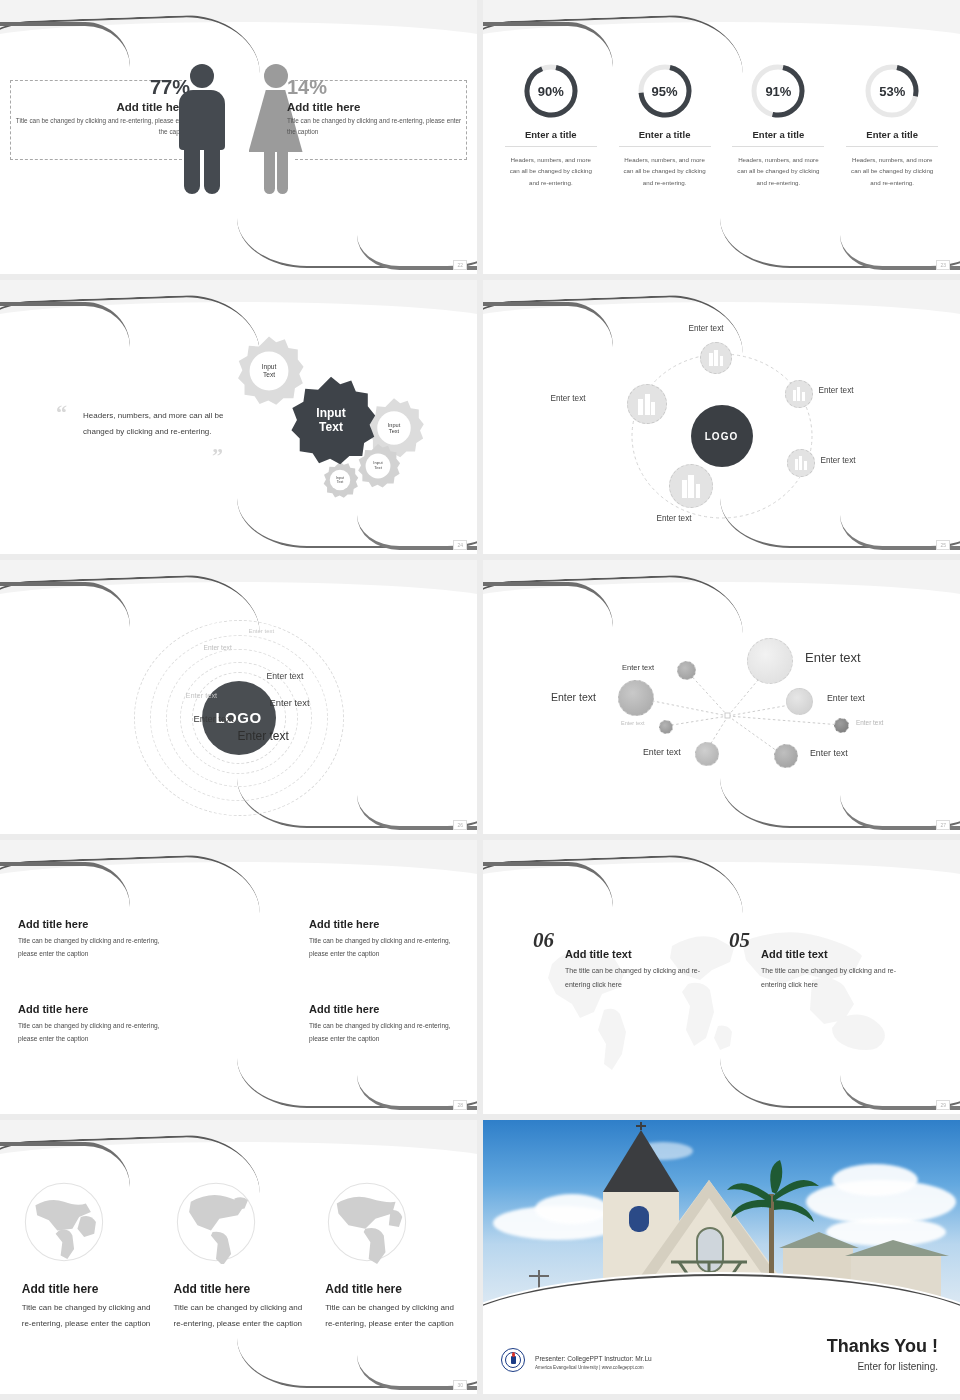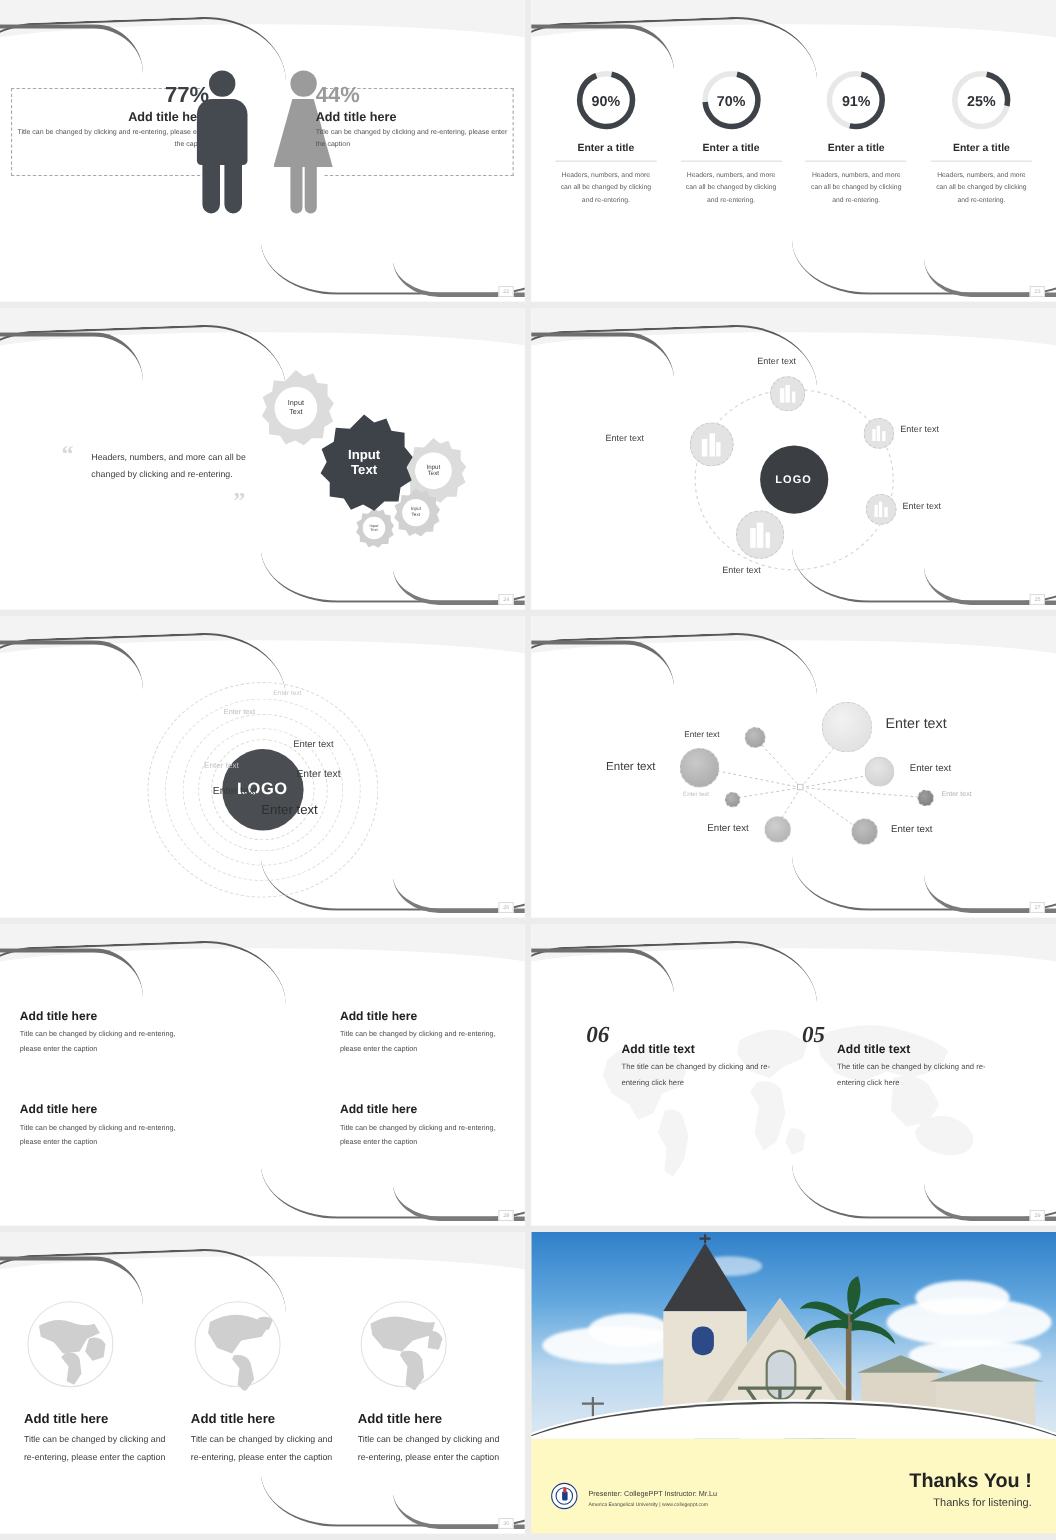--- a/index.html
+++ b/index.html
@@ -199,21 +199,21 @@
 
   
   .globes{ position:absolute; left:0; top:60px; width:100%;
            display:flex; justify-content:space-evenly; }
   .globe-col{ width:130px; }
   .globe{ width:84px; height:84px; margin:0 auto 14px auto; }
   .g-h{ font-size:12px; font-weight:bold; color:#1f1f1f; }
   .g-p{ font-size:8px; color:#3c3c3c; line-height:1.95; margin-top:4px; }
 
   
-  .photo-slide{ background:#fef9c3; }
+  .photo-slide{ background:#ffffff; }
   .photo{ position:absolute; left:0; top:0; width:100%; height:188px; overflow:hidden; }
   .photo .sky{ position:absolute; inset:0;
       background:linear-gradient(180deg,#2f7fc9 0%,#63a8df 34%,#b8d6ee 66%,#dde9f3 100%); }
   .cloud{ position:absolute; background:#ffffff; border-radius:50%; filter:blur(1.5px); opacity:.92;}
   .ground-curve{ position:absolute; left:-8%; bottom:-26px; width:116%; height:62px;
       background:#ffffff; border-radius:50% / 100% 100% 0 0; }
   .ground-line{ position:absolute; left:-8%; bottom:-28px; width:116%; height:62px;
       border-top:2px solid #4a4a4a; border-radius:50% / 100% 100% 0 0; }
   .foot-logo{ position:absolute; left:18px; bottom:22px; width:24px; height:24px;
               border-radius:50%; border:1.6px solid #1b3c86; background:#fff;
@@ -264,21 +264,21 @@
           </div>
           <div class="person woman">
             <div class="head" style="background:#9b9b9b;"></div>
             <div class="dress" style="background:#9b9b9b;"></div>
             <div class="legL" style="background:#9b9b9b;"></div>
             <div class="legR" style="background:#9b9b9b;"></div>
           </div>
         </div>
 
         <div class="s1-col right">
-          <div class="pct" style="color:#9a9a9a;">44%</div>
+          <div class="pct" style="color:#9a9a9a;">14%</div>
           <div class="s1-sub">Add title here</div>
           <div class="s1-cap">Title can be changed by clicking and re-entering, please enter the caption</div>
         </div>
       </div>
     </div>
     <div class="slide-num">22</div>
   </div>
 
   <div class="slide">
     <div class="hdr"></div>
@@ -306,21 +306,21 @@
             </div>
             <div class="ring-title">Enter a title</div>
             <div class="ring-desc">Headers, numbers, and more can all be changed by clicking and re-entering.</div>
           </div>
           <div class="ring-col">
             <div class="ring">
               <svg viewBox="0 0 58 58" width="58" height="58">
                 <circle cx="29" cy="29" r="24" fill="none" stroke="#e8e8e8" stroke-width="5"></circle>
                 <circle cx="29" cy="29" r="24" fill="none" stroke="#3e4349" stroke-width="5" stroke-linecap="butt" stroke-dasharray="105.56 45.24" transform="rotate(-78 29 29)"></circle>
               </svg>
-              <div class="val">70%</div>
+              <div class="val">95%</div>
             </div>
             <div class="ring-title">Enter a title</div>
             <div class="ring-desc">Headers, numbers, and more can all be changed by clicking and re-entering.</div>
           </div>
           <div class="ring-col">
             <div class="ring">
               <svg viewBox="0 0 58 58" width="58" height="58">
                 <circle cx="29" cy="29" r="24" fill="none" stroke="#e8e8e8" stroke-width="5"></circle>
                 <circle cx="29" cy="29" r="24" fill="none" stroke="#3e4349" stroke-width="5" stroke-linecap="butt" stroke-dasharray="75.40 75.40" transform="rotate(-78 29 29)"></circle>
               </svg>
@@ -328,21 +328,21 @@
             </div>
             <div class="ring-title">Enter a title</div>
             <div class="ring-desc">Headers, numbers, and more can all be changed by clicking and re-entering.</div>
           </div>
           <div class="ring-col">
             <div class="ring">
               <svg viewBox="0 0 58 58" width="58" height="58">
                 <circle cx="29" cy="29" r="24" fill="none" stroke="#e8e8e8" stroke-width="5"></circle>
                 <circle cx="29" cy="29" r="24" fill="none" stroke="#3e4349" stroke-width="5" stroke-linecap="butt" stroke-dasharray="37.70 113.10" transform="rotate(-78 29 29)"></circle>
               </svg>
-              <div class="val">25%</div>
+              <div class="val">53%</div>
             </div>
             <div class="ring-title">Enter a title</div>
             <div class="ring-desc">Headers, numbers, and more can all be changed by clicking and re-entering.</div>
           </div>
         </div>
     </div>
     <div class="slide-num">23</div>
   </div>
 
   <div class="slide">
@@ -789,17 +789,17 @@
         </div>
       </div>
     </div>
     <div class="foot-txt">
       <div class="foot-l1">Presenter: CollegePPT   Instructor: Mr.Lu</div>
       <div class="foot-l2">America Evangelical University | www.collegeppt.com</div>
     </div>
 
     <div class="thanks">
       <div class="thanks-h">Thanks You !</div>
-      <div class="thanks-p">Thanks for listening.</div>
+      <div class="thanks-p">Enter for listening.</div>
     </div>
   </div>
 
 </div>
 
 </body></html>

